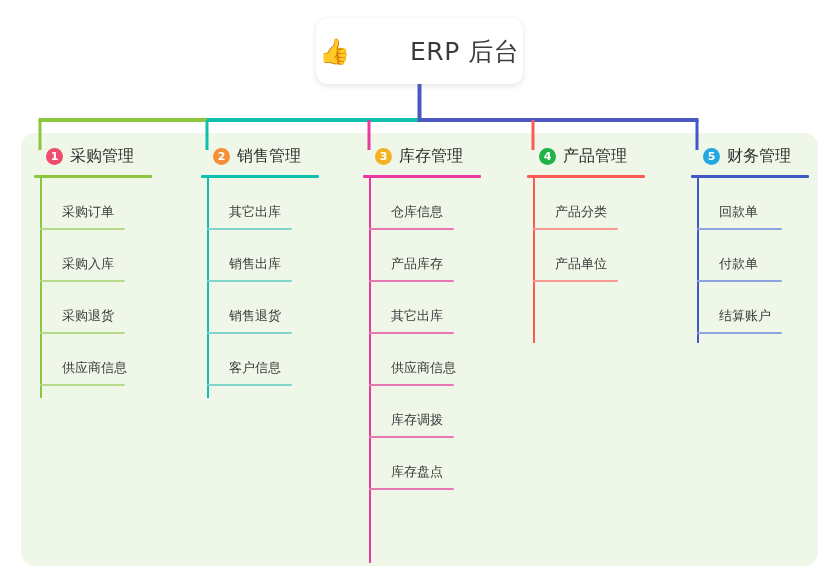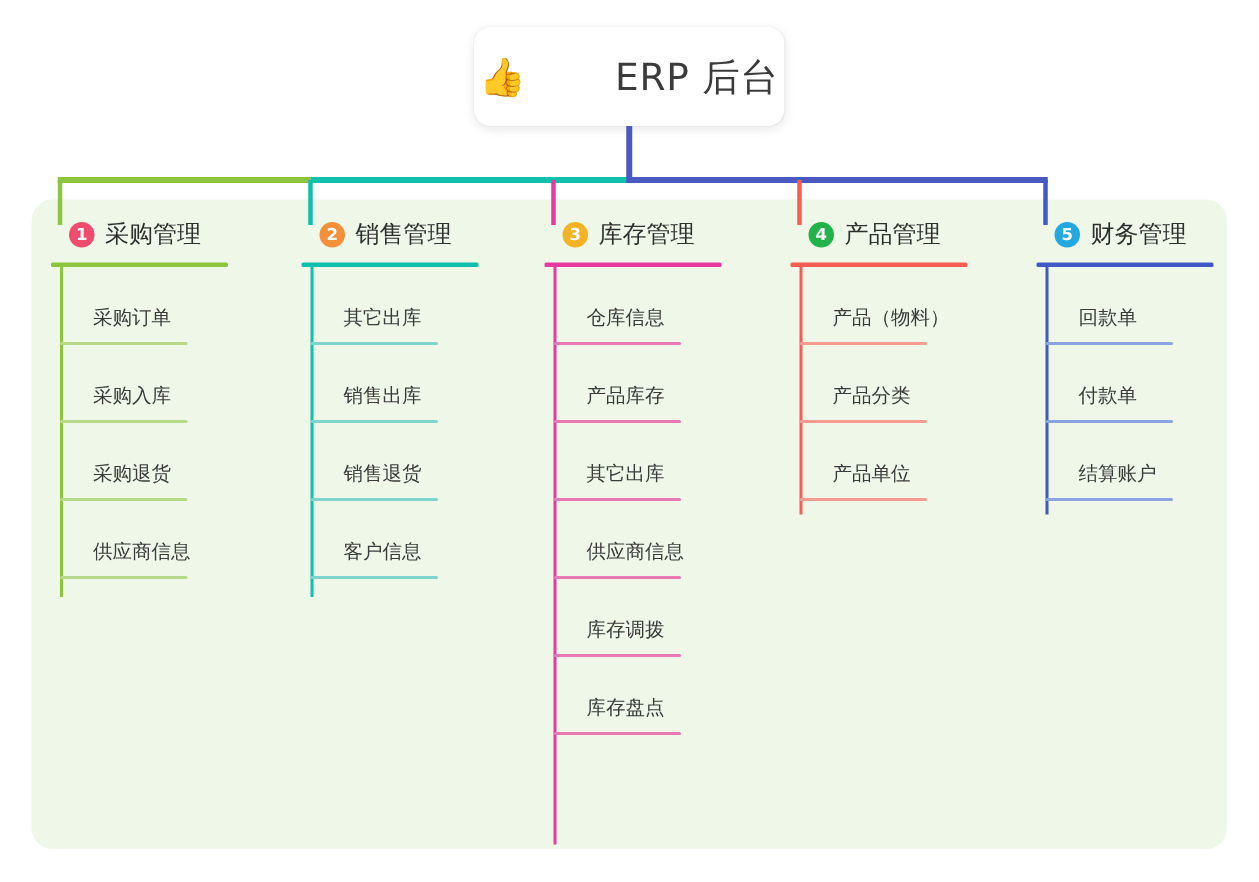--- a/index.html
+++ b/index.html
@@ -253,24 +253,20 @@
       </div>
       <div class="col" style="left: 527px;">
         <div class="col-head">
           <span class="badge" style="background: rgb(33, 179, 74);">4</span>
           <span class="head-text">产品管理</span>
         </div>
         <div class="head-rule" style="background: rgb(248, 92, 82);"></div>
         <div class="children">
           <div class="spine" style="background: rgb(248, 92, 82); height: 165px;"></div>
           <div class="child">
-            <span class="child-label">产品（物料）</span>
-            <div class="child-rule" style="background: rgb(247, 155, 146);"></div>
-          </div>
-          <div class="child">
             <span class="child-label">产品分类</span>
             <div class="child-rule" style="background: rgb(247, 155, 146);"></div>
           </div>
           <div class="child">
             <span class="child-label">产品单位</span>
             <div class="child-rule" style="background: rgb(247, 155, 146);"></div>
           </div>
         </div>
       </div>
       <div class="col" style="left: 691px;">

